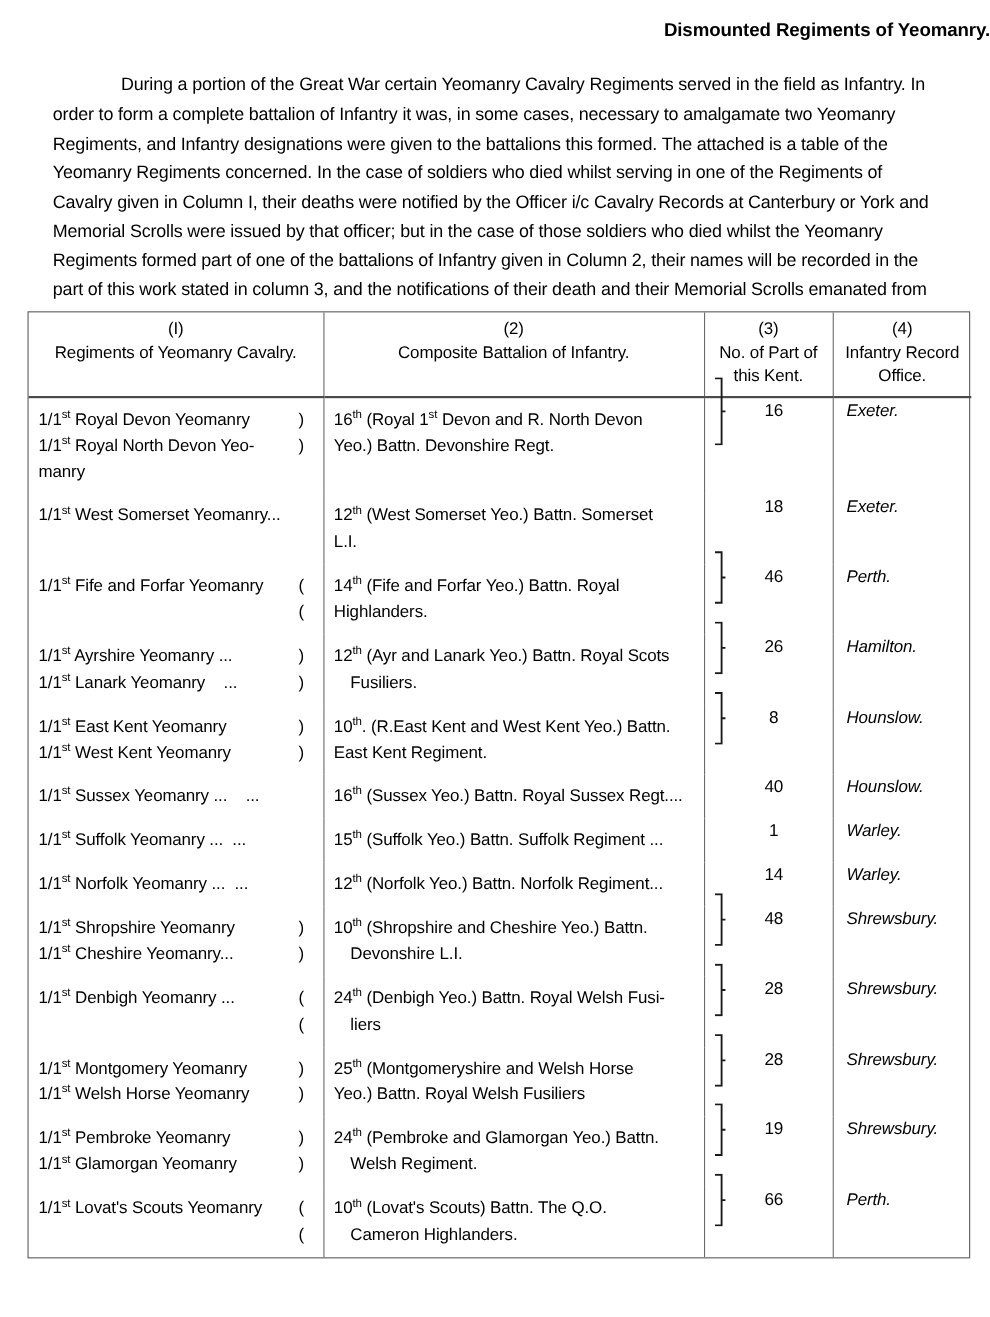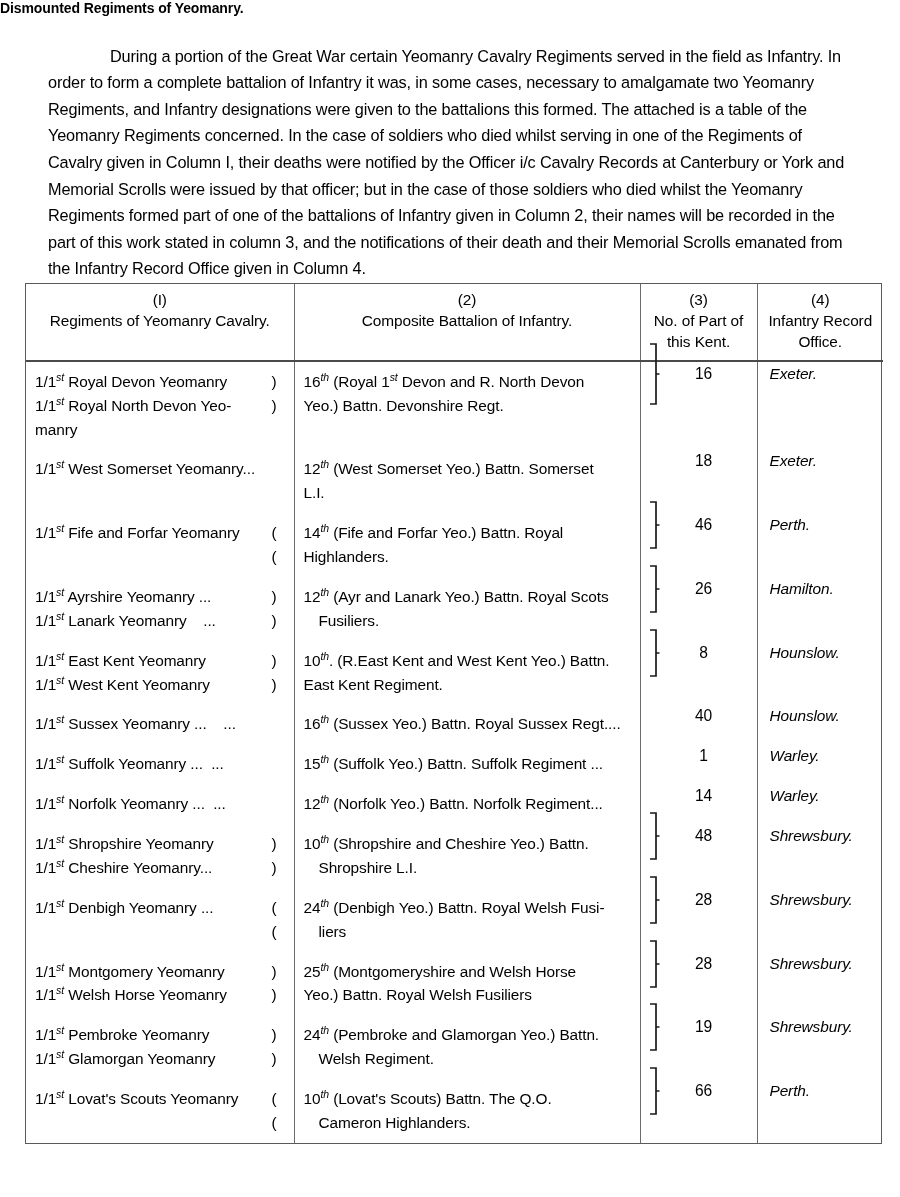--- a/index.html
+++ b/index.html
@@ -16,24 +16,25 @@
   }
   .page {
     position: relative;
     width: 900px;
     height: 1197px;
     box-sizing: border-box;
   }
 
   
   .doc-title {
-    text-align: left;
-    font-size: 14px;
+    text-align: right;
+    font-size: 17px;
     font-weight: bold;
     letter-spacing: -0.1px;
+    padding-top: 18px;
     line-height: 1.2;
   }
 
   
   .intro {
     margin: 26px 48px 0 48px;
     font-size: 16.3px;
     line-height: 1.63;
     text-align: left;
     letter-spacing: -0.15px;
@@ -125,21 +126,20 @@
     display: flex;
     align-items: center;
     padding-left: 12px;
     height: 100%;
   }
 
   sup {
     font-size: 0.68em;
     vertical-align: super;
     line-height: 0;
-    font-style: italic;
   }
 </style>
 </head>
 <body>
 
 <div class="page">
 
   <div class="doc-title">Dismounted Regiments of Yeomanry.</div>
 
   <p class="intro"><span class="indent"></span><span>During a portion of the Great War certain Yeomanry Cavalry Regiments served in the field as Infantry. In order to form a complete battalion of Infantry it was, in some cases, necessary to amalgamate two Yeomanry Regiments, and Infantry designations were given to the battalions this formed. The attached is a table of the Yeomanry Regiments concerned. In the case of soldiers who died whilst serving in one of the Regiments of Cavalry given in Column I, their deaths were notified by the Officer i/c Cavalry Records at Canterbury or York and Memorial Scrolls were issued by that officer; but in the case of those soldiers who died whilst the Yeomanry Regiments formed part of one of the battalions of Infantry given in Column 2, their names will be recorded in the part of this work stated in column 3, and the notifications of their death and their Memorial Scrolls emanated from the Infantry Record Office given in Column 4.</span></p>
@@ -374,21 +374,21 @@
           <tr>
             <td>
               <div class="cell-pad">
                 <div class="c1line"><span>1/1<sup>st</sup> Shropshire Yeomanry</span><span class="mark">)</span></div>
                 <div class="c1line"><span>1/1<sup>st</sup> Cheshire Yeomanry...</span><span class="mark">)</span></div>
               </div>
             </td>
             <td>
               <div class="cell-pad">
                 <div class="">10<sup>th</sup> (Shropshire and Cheshire Yeo.) Battn.</div>
-                <div class="cont-indent">Shropshire L.I.</div>
+                <div class="cont-indent">Devonshire L.I.</div>
               </div>
             </td>
             <td>
               <div class="c3inner">
                 <svg class="brace" width="11" height="48" viewBox="0 0 11 48">
                   <path d="M1 1 H7 V47 H1 M7 24 H10.5" fill="none" stroke="#1a1a1a" stroke-width="1.7"></path>
                 </svg>
                 <span class="num">48</span>
               </div>
             </td>

